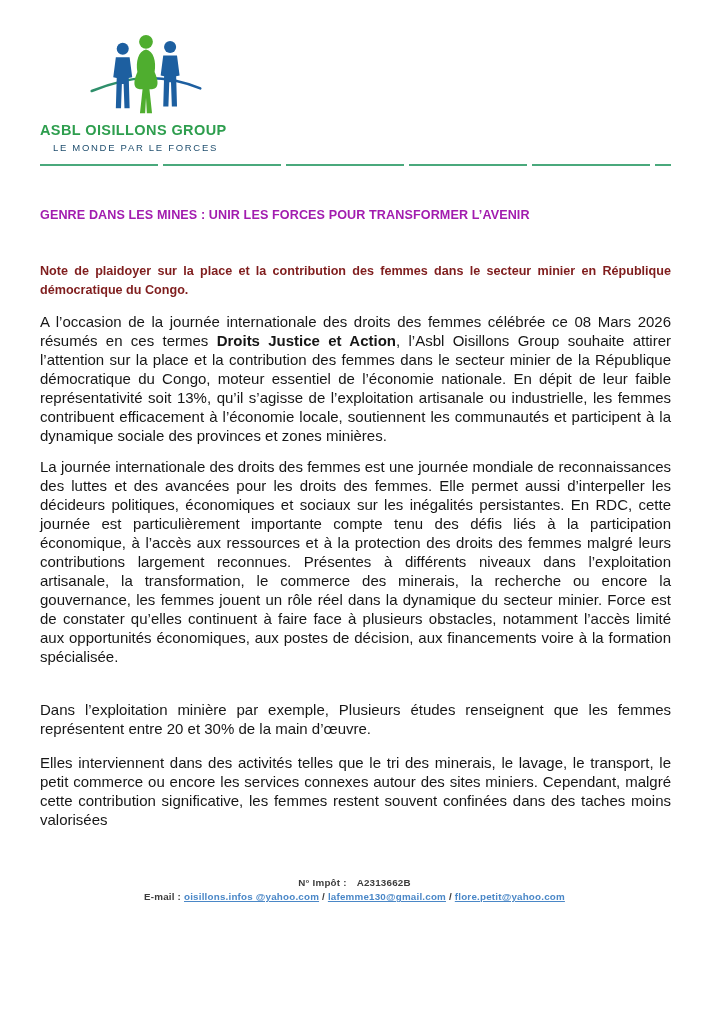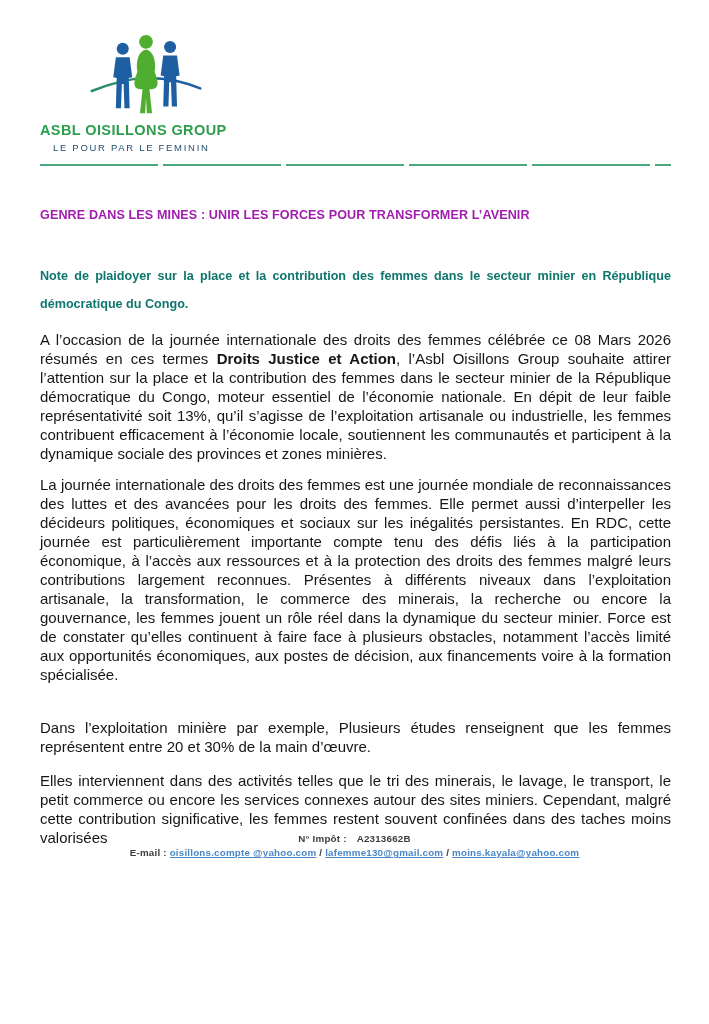--- a/index.html
+++ b/index.html
@@ -21,38 +21,38 @@
     color:#1f4e6e;font-size:9.5px;letter-spacing:1.7px;
     margin:4px 0 0 13px;white-space:nowrap;
   }
   .separator{
     margin-top:11px;height:2px;
     background:repeating-linear-gradient(90deg,#4aa97c 0 118px,rgba(0,0,0,0) 118px 123px);
   }
   .doc-title{margin-top:42px;font-size:12.6px;font-weight:bold;color:#a21caf;letter-spacing:.1px;}
   .doc-subtitle{
     margin-top:40px;font-size:12.6px;font-weight:bold;
-    text-align:justify;line-height:28px;color:#0f766e;
+    text-align:justify;line-height:19px;color:#7f1d1d;
   }
   .section-heading{
     margin-top:44px;font-size:12.6px;font-weight:bold;
     padding-left:25px;color:#101010;
   }
   .section-heading.second{margin-top:34px;}
   .section-heading .num{display:inline-block;margin-right:11px;}
   .section-heading .word{text-decoration:underline;}
   p.body{
     margin:12px 0 0;font-size:15px;line-height:19px;
     text-align:justify;color:#161616;
   }
   p.body.gap-large{margin-top:34px;}
   p.body.gap-mid{margin-top:15px;}
   .bold-inline{font-weight:bold;}
   .footer{
-    position:absolute;left:0;right:0;top:832px;
+    position:absolute;left:0;right:0;top:876px;
     text-align:center;font-size:9.8px;font-weight:bold;
     color:#3d3d3d;line-height:1.45;letter-spacing:.2px;
   }
   .footer .tax-value{margin-left:10px;}
   .footer a{color:#4a87c7;text-decoration:underline;font-weight:bold;}
 </style>
 </head>
 <body>
 
 <div class="page">
@@ -74,39 +74,39 @@
           <path d="M85 25 L101 25 L104 48 L100 49 L101 84 L95 84 L94 56 L92 56 L91 84 L85 84 L86 49 L82 48 Z"></path>
         </g>
 
         <g fill="#4fae2f">
           <circle cx="65" cy="9" r="8"></circle>
           <path d="M65 18 C56 20 53 32 55 44 C48 60 53 64 59 64 L61 64 L58 92 L64 92 L65 74 L66 92 L72 92 L69 64 L71 64 C77 64 82 60 75 44 C77 32 74 20 65 18 Z"></path>
         </g>
       </svg>
     </div>
     <div class="org-name">ASBL OISILLONS GROUP</div>
-    <div class="tagline">LE POUR PAR LE FEMININ</div>
+    <div class="tagline">LE MONDE PAR LE FORCES</div>
     <div class="separator"></div>
 
     <div class="doc-title">GENRE DANS LES MINES : UNIR LES FORCES POUR TRANSFORMER L’AVENIR</div>
     <div class="doc-subtitle">Note de plaidoyer sur la place et la contribution des femmes dans le secteur minier en République démocratique du Congo.</div>
 
     <p class="body"><span>A l’occasion de la journée internationale des droits des femmes célébrée ce 08 Mars 2026  résumés en ces termes </span><span class="bold-inline">Droits Justice et Action</span><span>, l’Asbl Oisillons Group souhaite attirer l’attention sur la place et la contribution  des femmes dans le secteur minier de la République démocratique du Congo, moteur essentiel de l’économie nationale. En dépit de leur faible représentativité soit 13%, qu’il s’agisse de l’exploitation artisanale ou industrielle, les femmes contribuent efficacement à l’économie locale, soutiennent les communautés et participent à la dynamique sociale des provinces et zones minières.</span></p>
 
     <p class="body">La journée internationale des droits des femmes est une journée mondiale de reconnaissances des luttes et des avancées pour les droits des femmes. Elle permet aussi d’interpeller les décideurs politiques, économiques et sociaux sur les inégalités persistantes. En RDC, cette journée est particulièrement importante compte tenu des défis liés à la participation économique, à l’accès aux ressources et à la protection des droits des femmes malgré leurs contributions largement reconnues.  Présentes à différents niveaux dans l’exploitation artisanale, la transformation, le commerce des minerais, la recherche ou encore la gouvernance, les femmes jouent un rôle réel dans la dynamique du secteur minier. Force est de constater qu’elles continuent à faire face à plusieurs obstacles, notamment l’accès limité aux opportunités économiques, aux postes de décision, aux financements  voire à la formation spécialisée.</p>
     <p class="body gap-large">Dans l’exploitation minière par exemple, Plusieurs études renseignent que les femmes représentent entre 20 et 30% de la main d’œuvre.</p>
     <p class="body gap-mid">Elles interviennent dans des activités telles que le tri des minerais, le lavage, le transport, le petit commerce ou encore les services connexes autour des sites miniers.  Cependant, malgré cette contribution  significative, les femmes restent souvent confinées dans des taches moins valorisées</p>
   </div>
 
   <div class="footer">
     <div>
       <span>N° Impôt :</span><span class="tax-value">A2313662B</span>
     </div>
     <div>
       <span>E-mail : </span>
-      <a href="#">oisillons.compte @yahoo.com</a>
+      <a href="#">oisillons.infos @yahoo.com</a>
       <span>/</span>
       <a href="#">lafemme130@gmail.com</a>
       <span>/</span>
-      <a href="#">moins.kayala@yahoo.com</a>
+      <a href="#">flore.petit@yahoo.com</a>
     </div>
   </div>
 </div>
 
 </body></html>

